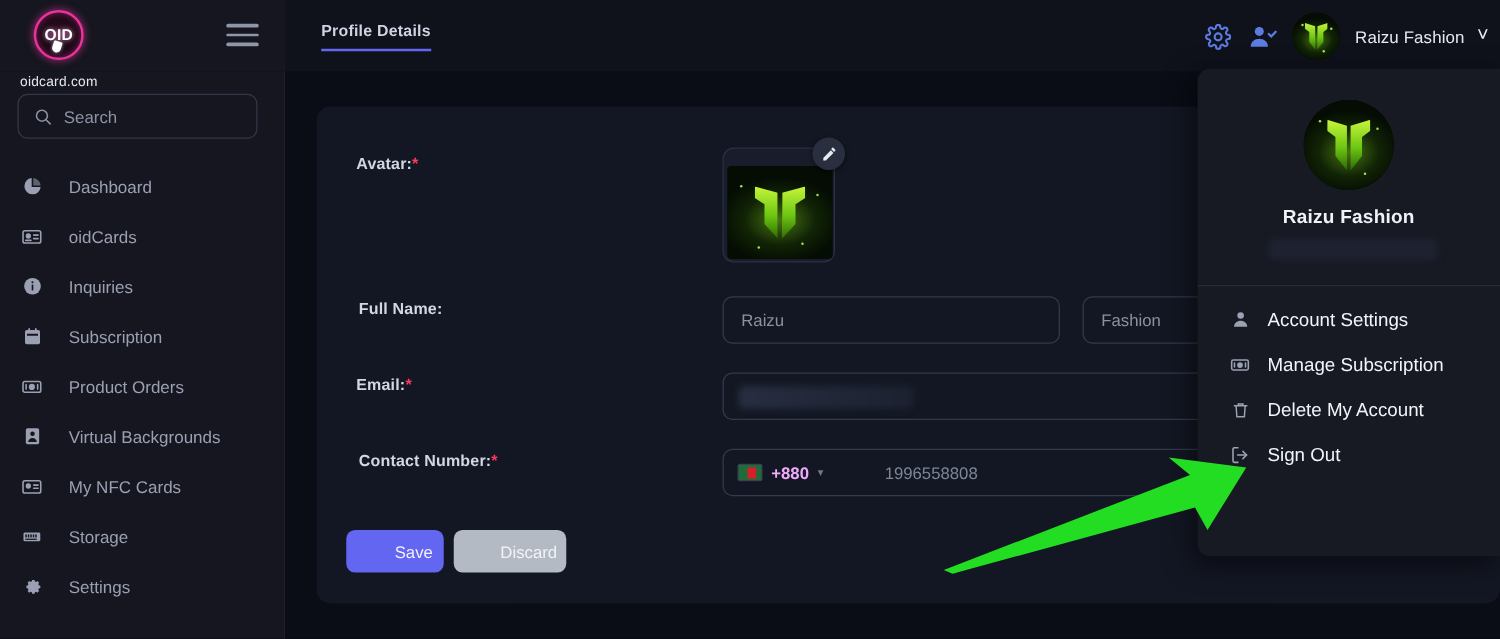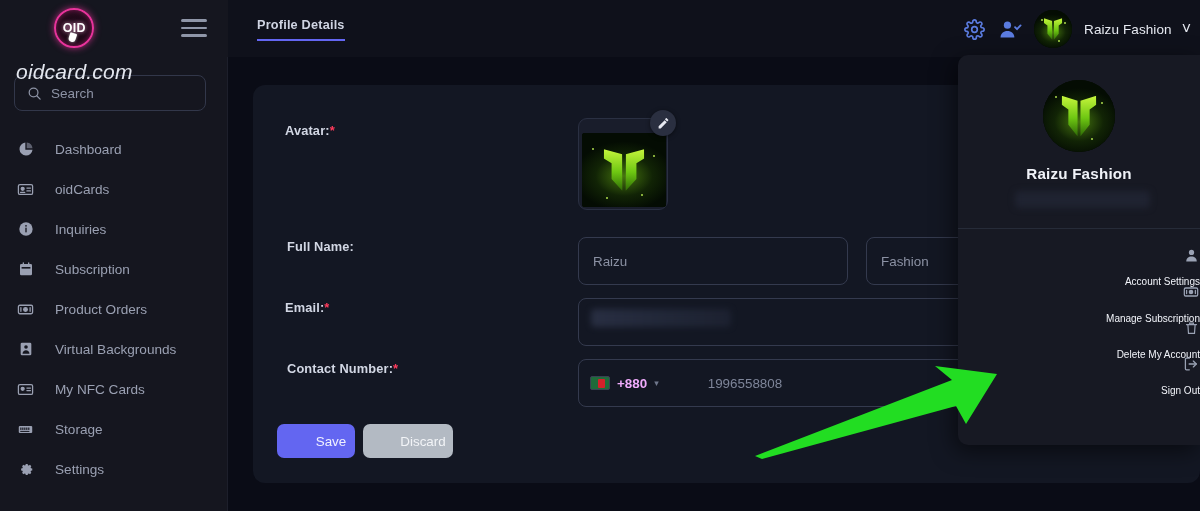--- a/index.html
+++ b/index.html
@@ -31,21 +31,21 @@
   }
   .logo-text {
     font-size: 12.5px; font-weight: bold; color: #ffffff; letter-spacing: .3px;
     text-shadow: 0 0 4px rgba(255,170,220,.9);
   }
   .logo-tail {
     position: absolute; left: 13px; bottom: 4px; width: 7px; height: 9px;
     background: #ffffff; border-radius: 1px 1px 4px 4px;
     transform: rotate(18deg); box-shadow: 0 0 3px rgba(255,255,255,.6);
   }
-  .brand-name { color: #e4e7ef; font-size: 21px; letter-spacing: .2px; font-style: italic; }
+  .brand-name { color: #e4e7ef; font-size: 11px; letter-spacing: .2px; }
   .hamburger { position: absolute; left: 181px; top: 19px; width: 26px; cursor: pointer; z-index: 5;}
   .hamburger span {
     display: block; height: 2.5px; background: #8f96a8; border-radius: 2px; margin-bottom: 5px;
   }
   .hamburger span:last-child { margin-bottom: 0; }
 
   .tab-profile {
     position: absolute; left: 257px; top: 18px; z-index: 5;
     color: #cfd4e2; font-size: 12.7px; font-weight: bold; letter-spacing: .2px;
     padding-bottom: 7px; border-bottom: 2.2px solid #6366f1; cursor: pointer;
@@ -106,21 +106,21 @@
     position: absolute; left: 3px; top: 14px; width: 84px; height: 74px;
     border-radius: 3px; overflow: hidden; background: #050c03;
   }
   .pencil {
     position: absolute; right: -9px; top: -9px; width: 26px; height: 26px; border-radius: 50%;
     background: #2a2f40; display: flex; align-items: center; justify-content: center; cursor: pointer;
     box-shadow: 0 1px 4px rgba(0,0,0,.5);
   }
 
   .inp {
-    position: absolute; height: 48px; border: 1px solid #343a4e; border-radius: 8px;
+    position: absolute; height: 38px; border: 1px solid #343a4e; border-radius: 8px;
     background: transparent; display: flex; align-items: center; padding: 0 14px;
     color: #8b91a3; font-size: 13.4px; cursor: text;
   }
   .blurbar {
     position: absolute; height: 18px; border-radius: 4px;
     background: linear-gradient(90deg,#2a3044 0%,#242a3c 40%,#1d2231 100%);
     filter: blur(3px); opacity: .95;
   }
   .flag {
     width: 20px; height: 14px; border-radius: 2px; overflow: hidden; flex: none;
@@ -154,22 +154,22 @@
     position: absolute; top: 110px; width: 100%; text-align: center;
     color: #f0f2f8; font-size: 15.2px; font-weight: bold; letter-spacing: .2px;
   }
   .dd-email-blur {
     position: absolute; left: 57px; top: 136px; width: 135px; height: 17px;
     border-radius: 4px; background: #1f2331; filter: blur(3px);
   }
   .dd-sep { position: absolute; left: 0; top: 173px; width: 242px; height: 1px; background: #262b38; }
   .dd-menu { position: absolute; top: 193px; left: 0; width: 242px; }
   .dd-item {
-    display: flex; align-items: flex-end; gap: 13px; height: 36px; padding-left: 25px;
-    color: #f2f4fa; font-size: 10px; cursor: pointer; flex-direction: column;
+    display: flex; align-items: flex-start; gap: 13px; height: 36px; padding-left: 25px;
+    color: #f2f4fa; font-size: 15px; cursor: pointer;
   }
   .dd-item .di { width: 18px; display: flex; align-items: center; justify-content: center; }
 
   
   .arrow { position: absolute; left: 752px; top: 352px; z-index: 40; pointer-events: none; }
 </style>
 </head>
 <body>
 
 <div id="app">

